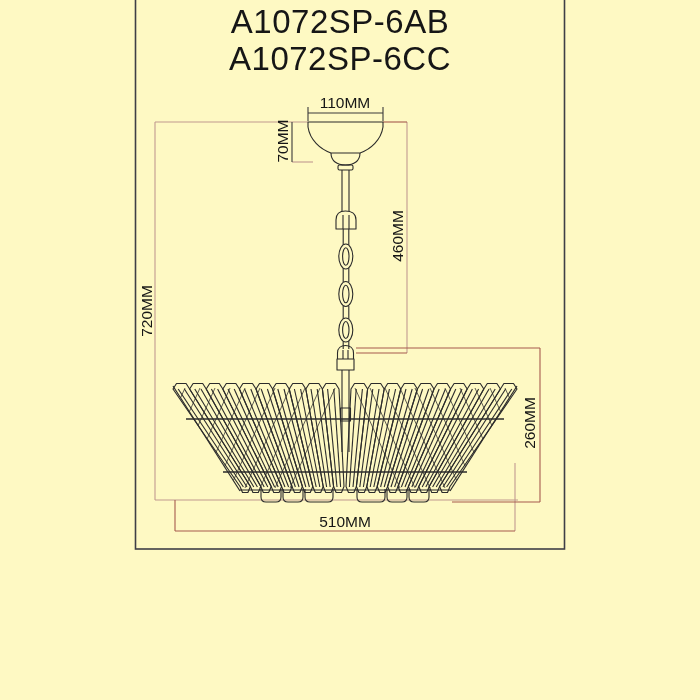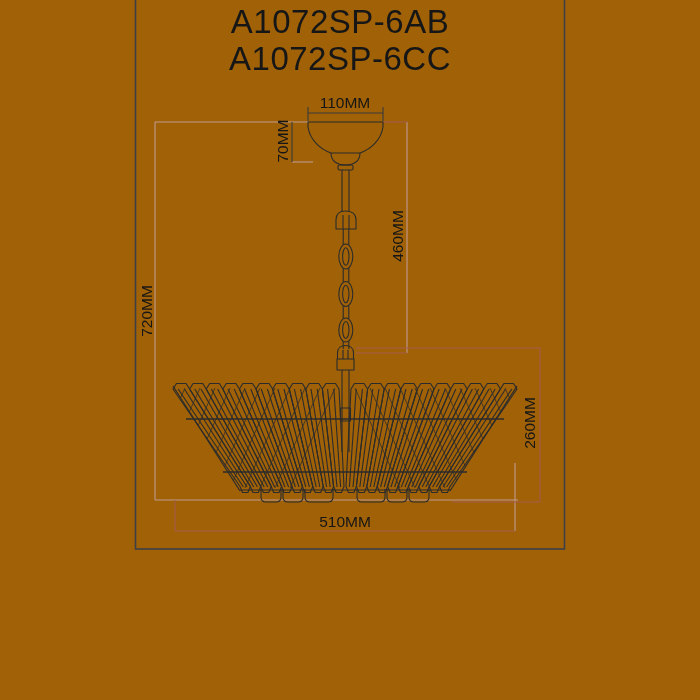--- a/index.html
+++ b/index.html
@@ -1,17 +1,17 @@
 <!DOCTYPE html>
 <html><head>
 <meta charset="utf-8">
 <style>
   html,body { margin:0; padding:0; background:#ffffff; }
   .canvas {
-    position:relative; width:700px; height:700px; background:#a16207;
+    position:relative; width:700px; height:700px; background:#fef9c3;
     font-family:"Liberation Sans", sans-serif; overflow:hidden;
   }
   svg { position:absolute; left:0; top:0; }
   text { font-family:"Liberation Sans", sans-serif; fill:#161616; }
   .title-text { font-size:33px; letter-spacing:0.5px; }
   .dim-text { font-size:15.5px; }
 </style>
 </head>
 <body>
 

